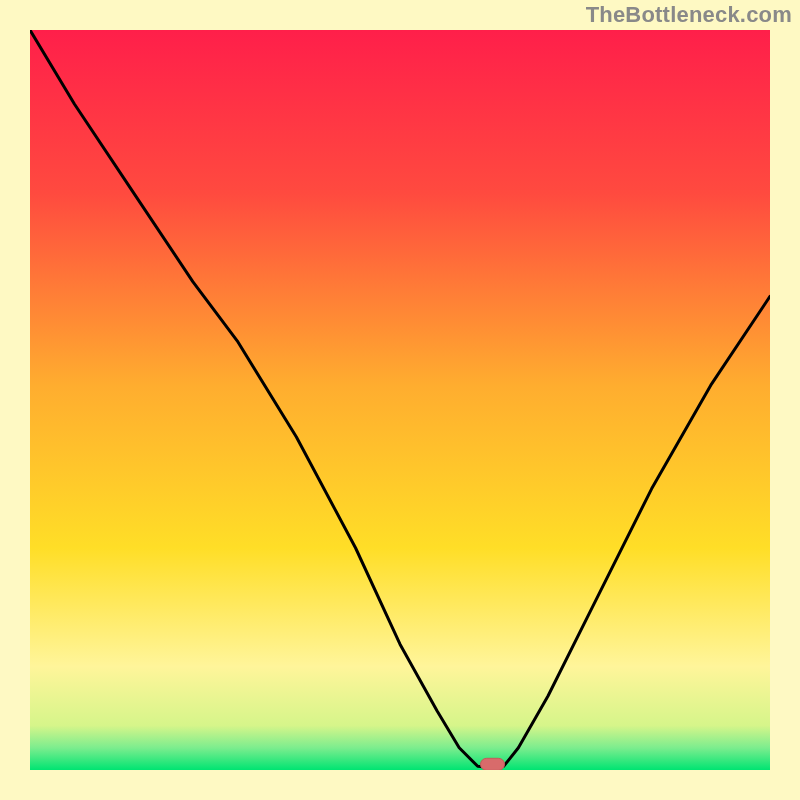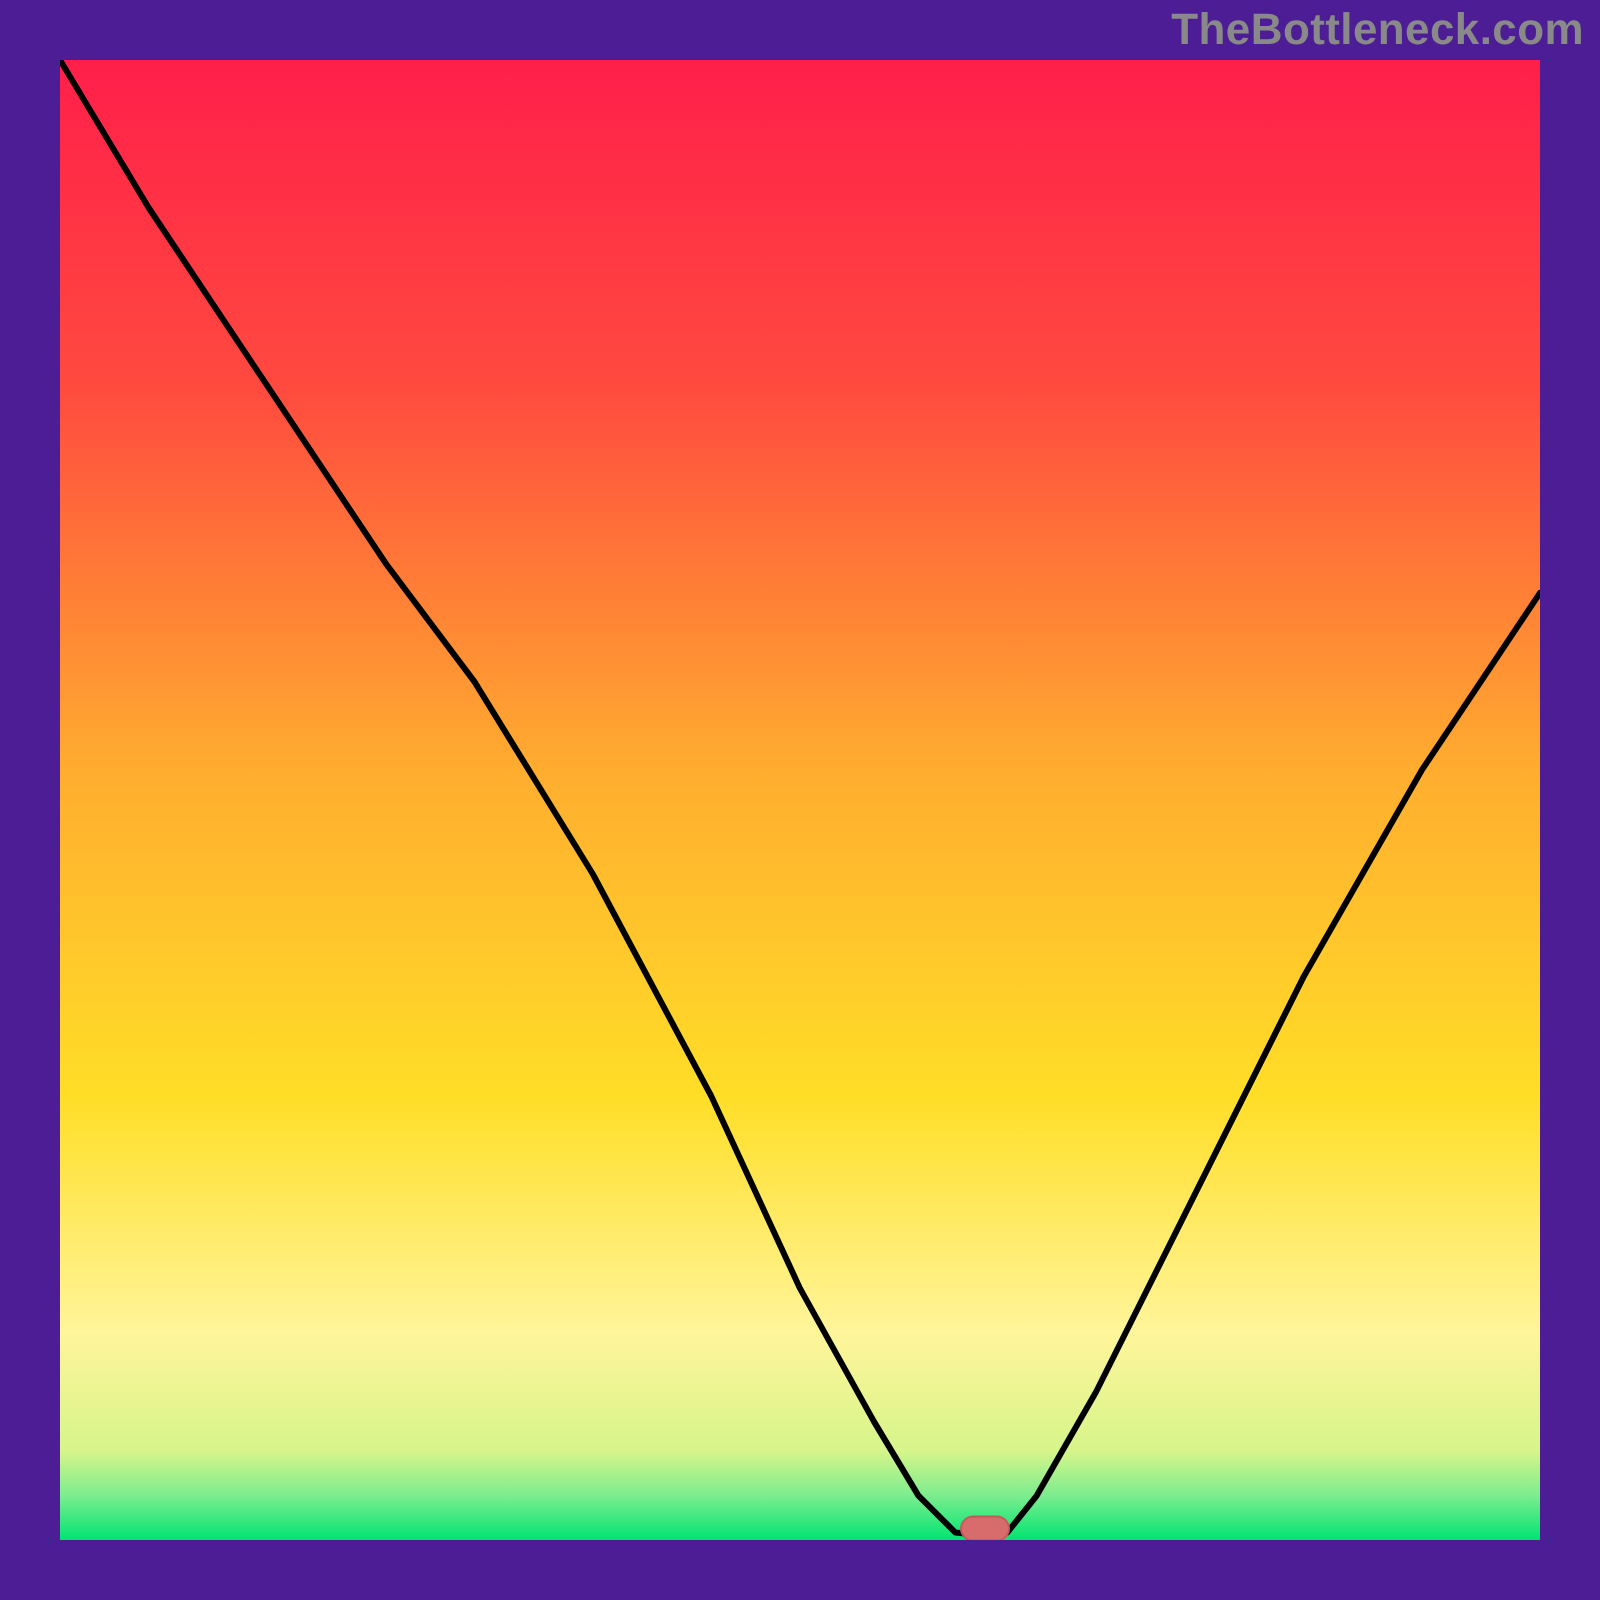--- a/index.html
+++ b/index.html
@@ -1,21 +1,21 @@
 <!DOCTYPE html>
 <html><head>
 <meta charset="utf-8">
 <style>
   * { margin: 0; padding: 0; box-sizing: border-box; }
   html, body { width: 800px; height: 800px; overflow: hidden; }
   .chart-container {
     position: relative;
     width: 800px;
     height: 800px;
-    background: #4c1d95;
+    background: #fef9c3;
   }
   .watermark {
     position: absolute;
     top: 2px;
     right: 8px;
     font-family: Arial, Helvetica, sans-serif;
     font-size: 22px;
     font-weight: 600;
     color: #898989;
     letter-spacing: 0.2px;

